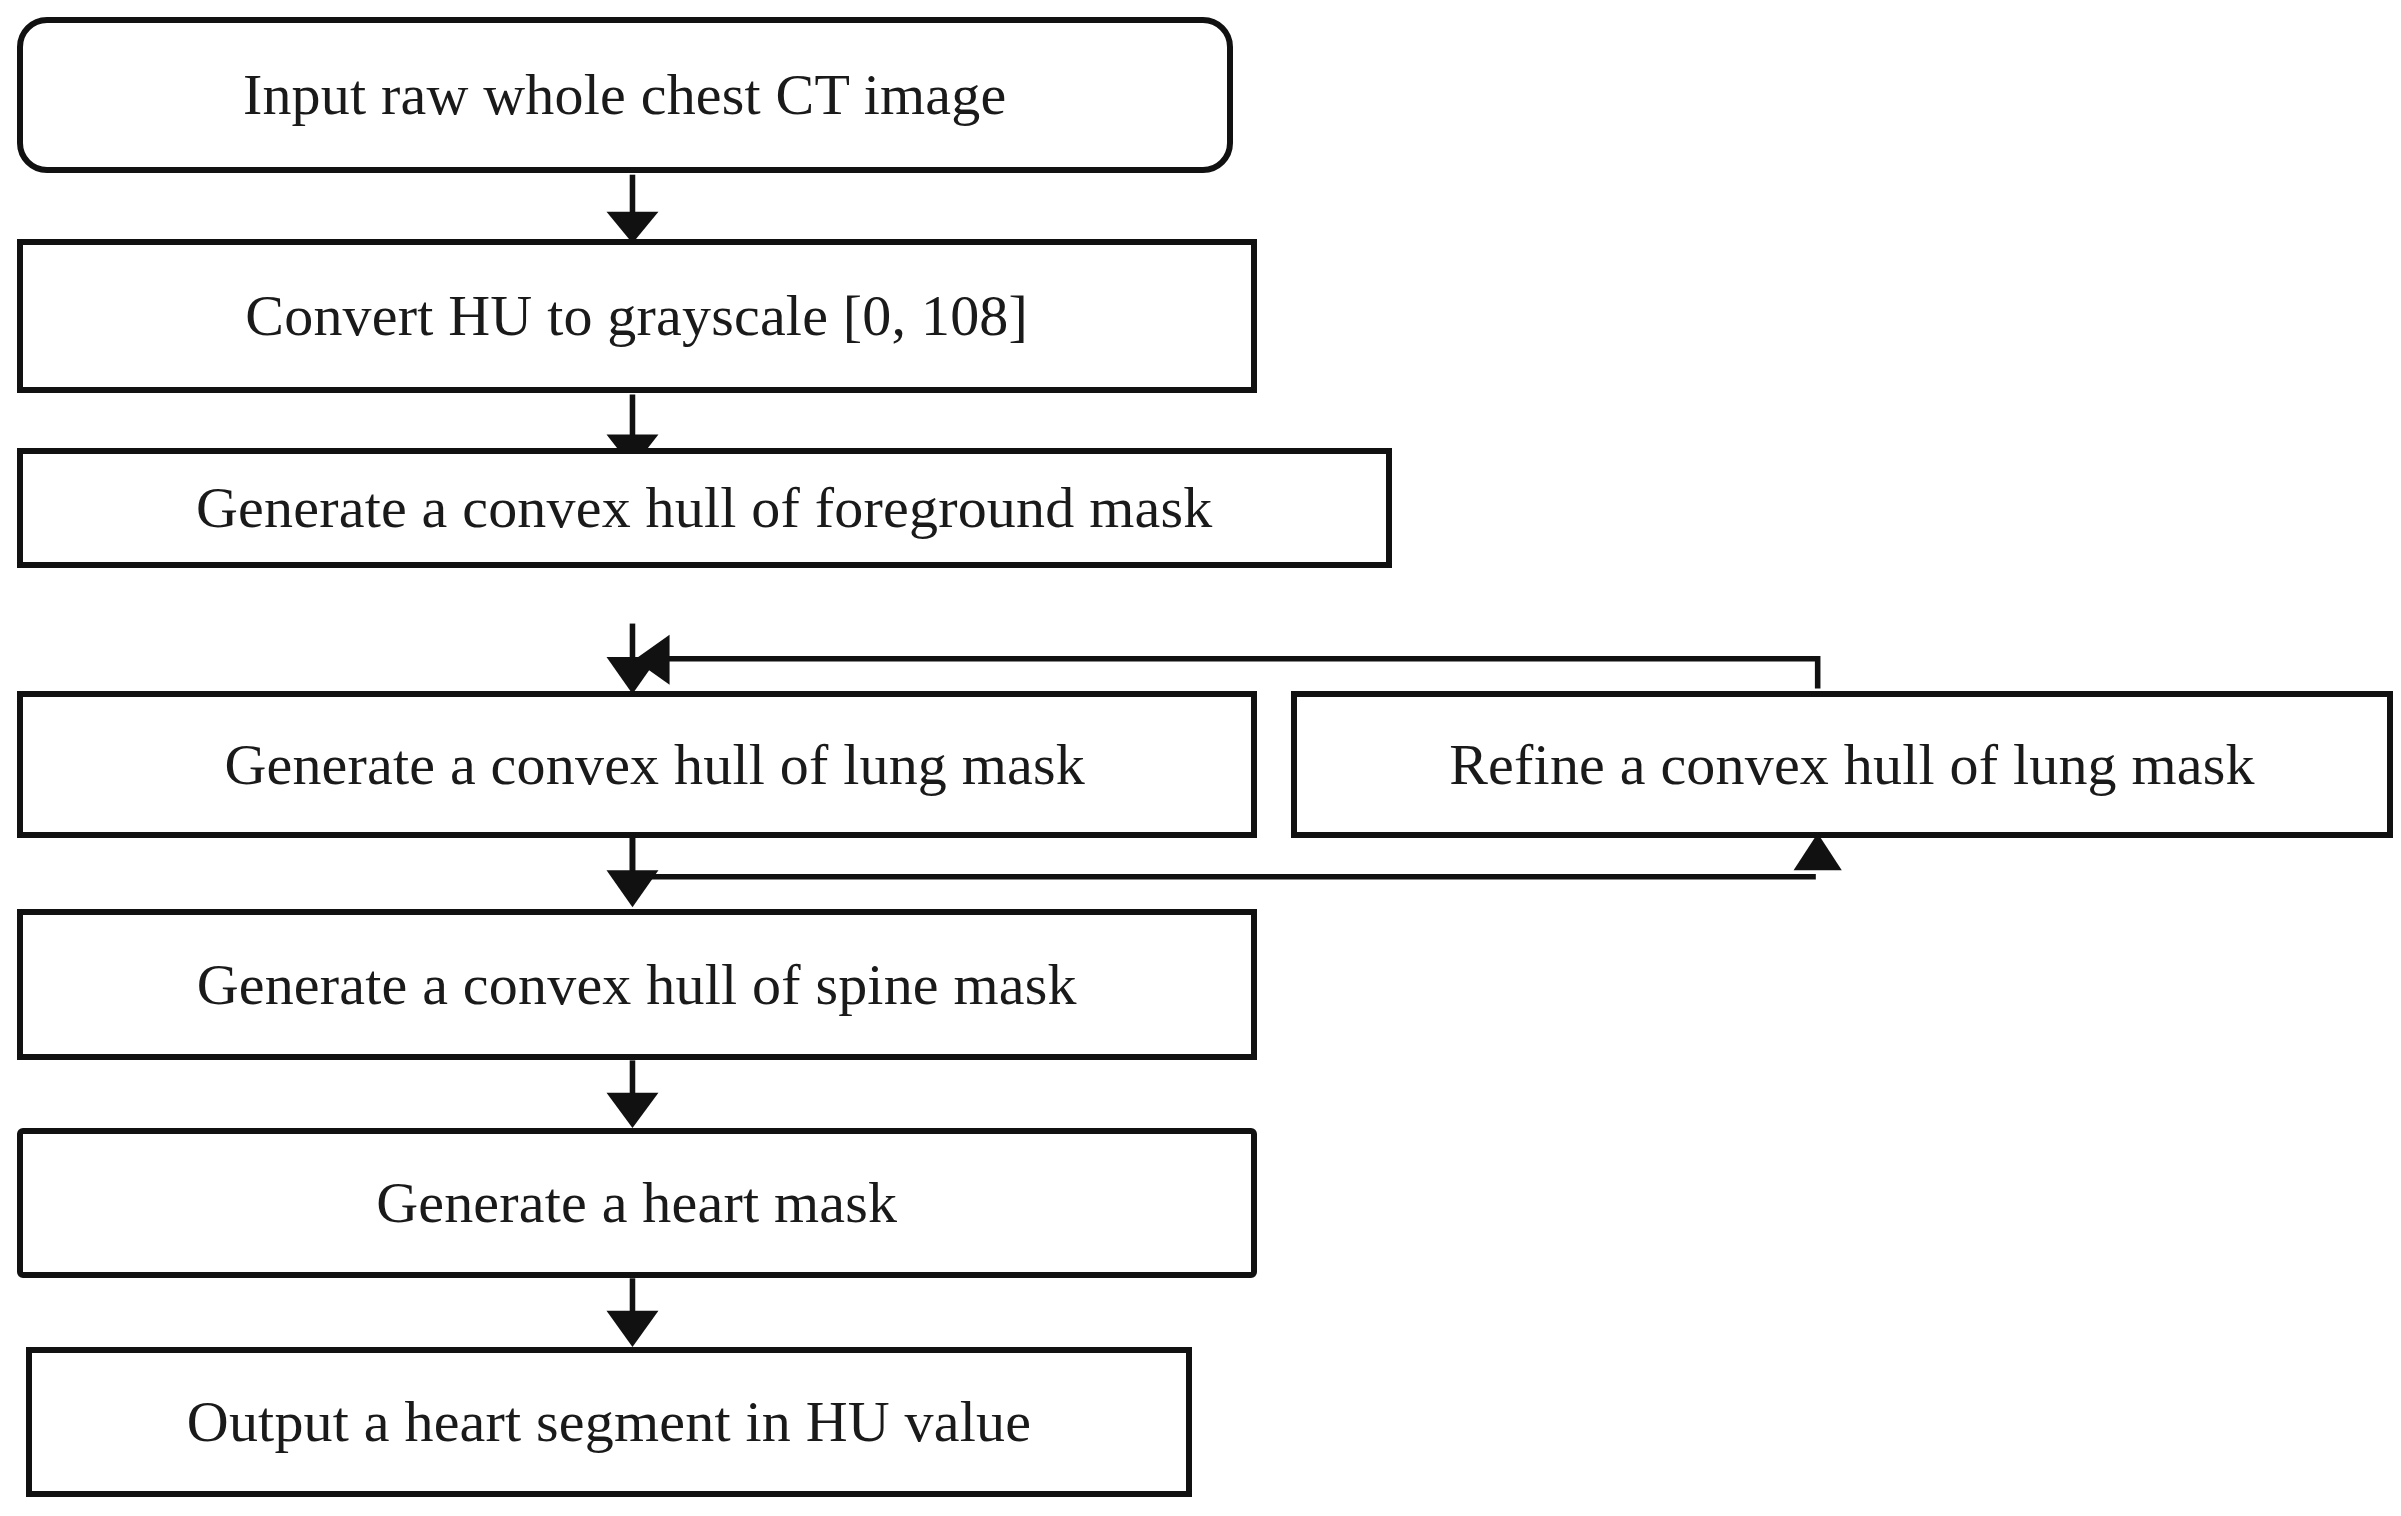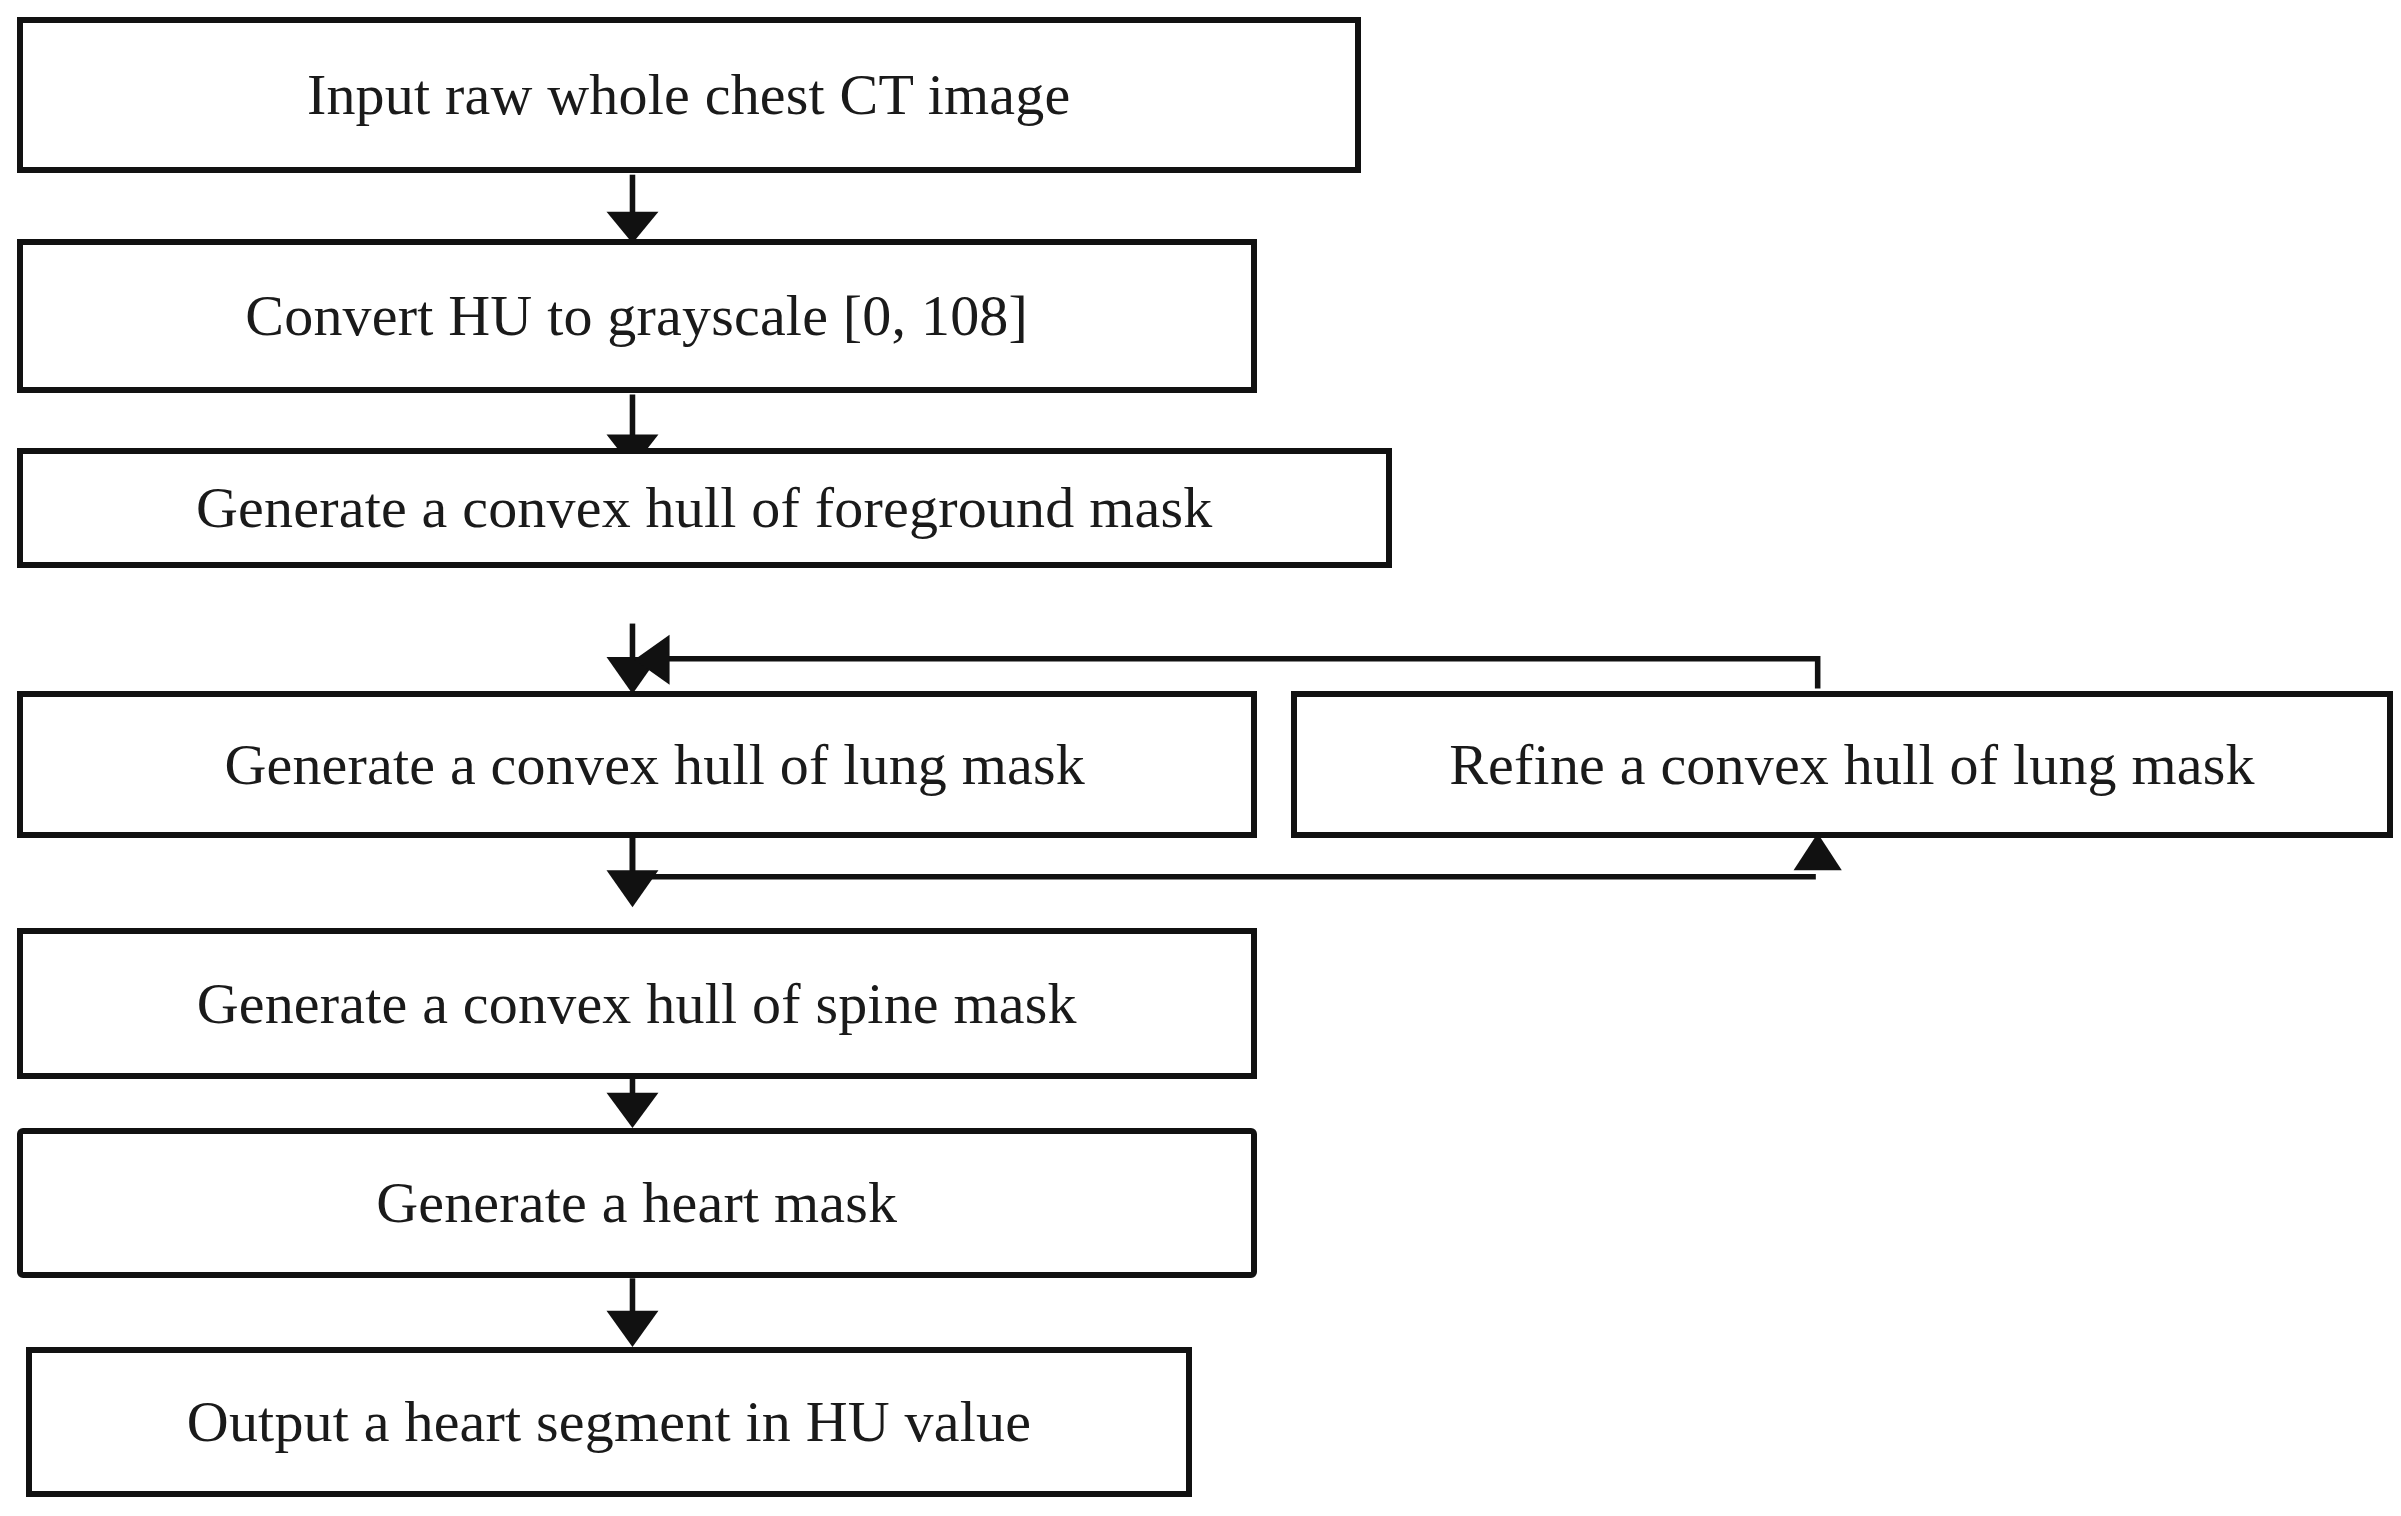--- a/index.html
+++ b/index.html
@@ -90,41 +90,41 @@
       <line x1="682" y1="1143" x2="682" y2="1180" stroke="#111111" stroke-width="6"></line>
       <polygon points="654,1178 710,1178 682,1216" fill="#111111"></polygon>
     </g>
 
     <g>
       <line x1="682" y1="1378" x2="682" y2="1415" stroke="#111111" stroke-width="6"></line>
       <polygon points="654,1413 710,1413 682,1452" fill="#111111"></polygon>
     </g>
   </svg>
 
-  <div class="node" style="left:16.7px; top:16.7px; width:1344px; height:156px;">
+  <div class="node" style="left:16.7px; top:16.7px; width:1216px; height:156px;border-radius:30px;">
     <span class="node-label">Input raw whole chest CT image</span>
   </div>
 
   <div class="node" style="left:16.7px; top:239px; width:1240px; height:154px;">
     <span class="node-label">Convert HU to grayscale [0, 108]</span>
   </div>
 
   <div class="node" style="left:16.7px; top:448px; width:1375px; height:120px;align-items:center;">
     <span class="node-label">Generate a convex hull of foreground mask</span>
   </div>
 
   <div class="node" style="left:16.7px; top:691px; width:1240px; height:147px;padding-left:36px;">
     <span class="node-label">Generate a convex hull of lung mask</span>
   </div>
 
   <div class="node" style="left:1291px; top:691px; width:1102px; height:147px;padding-left:20px;">
     <span class="node-label">Refine a convex hull of lung mask</span>
   </div>
 
-  <div class="node" style="left:16.7px; top:909px; width:1240px; height:151px;margin-top:19px;">
+  <div class="node" style="left:16.7px; top:909px; width:1240px; height:151px;">
     <span class="node-label">Generate a convex hull of spine mask</span>
   </div>
 
   <div class="node" style="left:16.7px; top:1128px; width:1240px; height:150px;border-radius:6px;">
     <span class="node-label">Generate a heart mask</span>
   </div>
 
   <div class="node" style="left:26px; top:1347px; width:1166px; height:150px;">
     <span class="node-label">Output a heart segment in HU value</span>
   </div>

